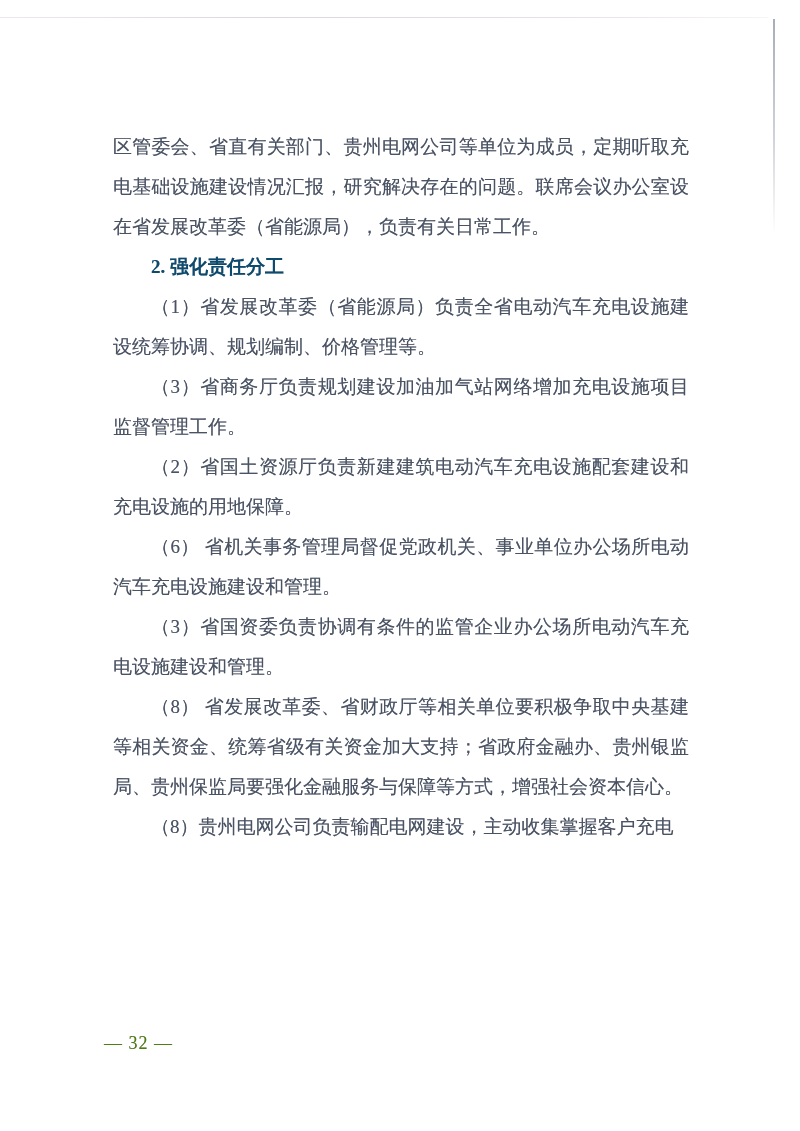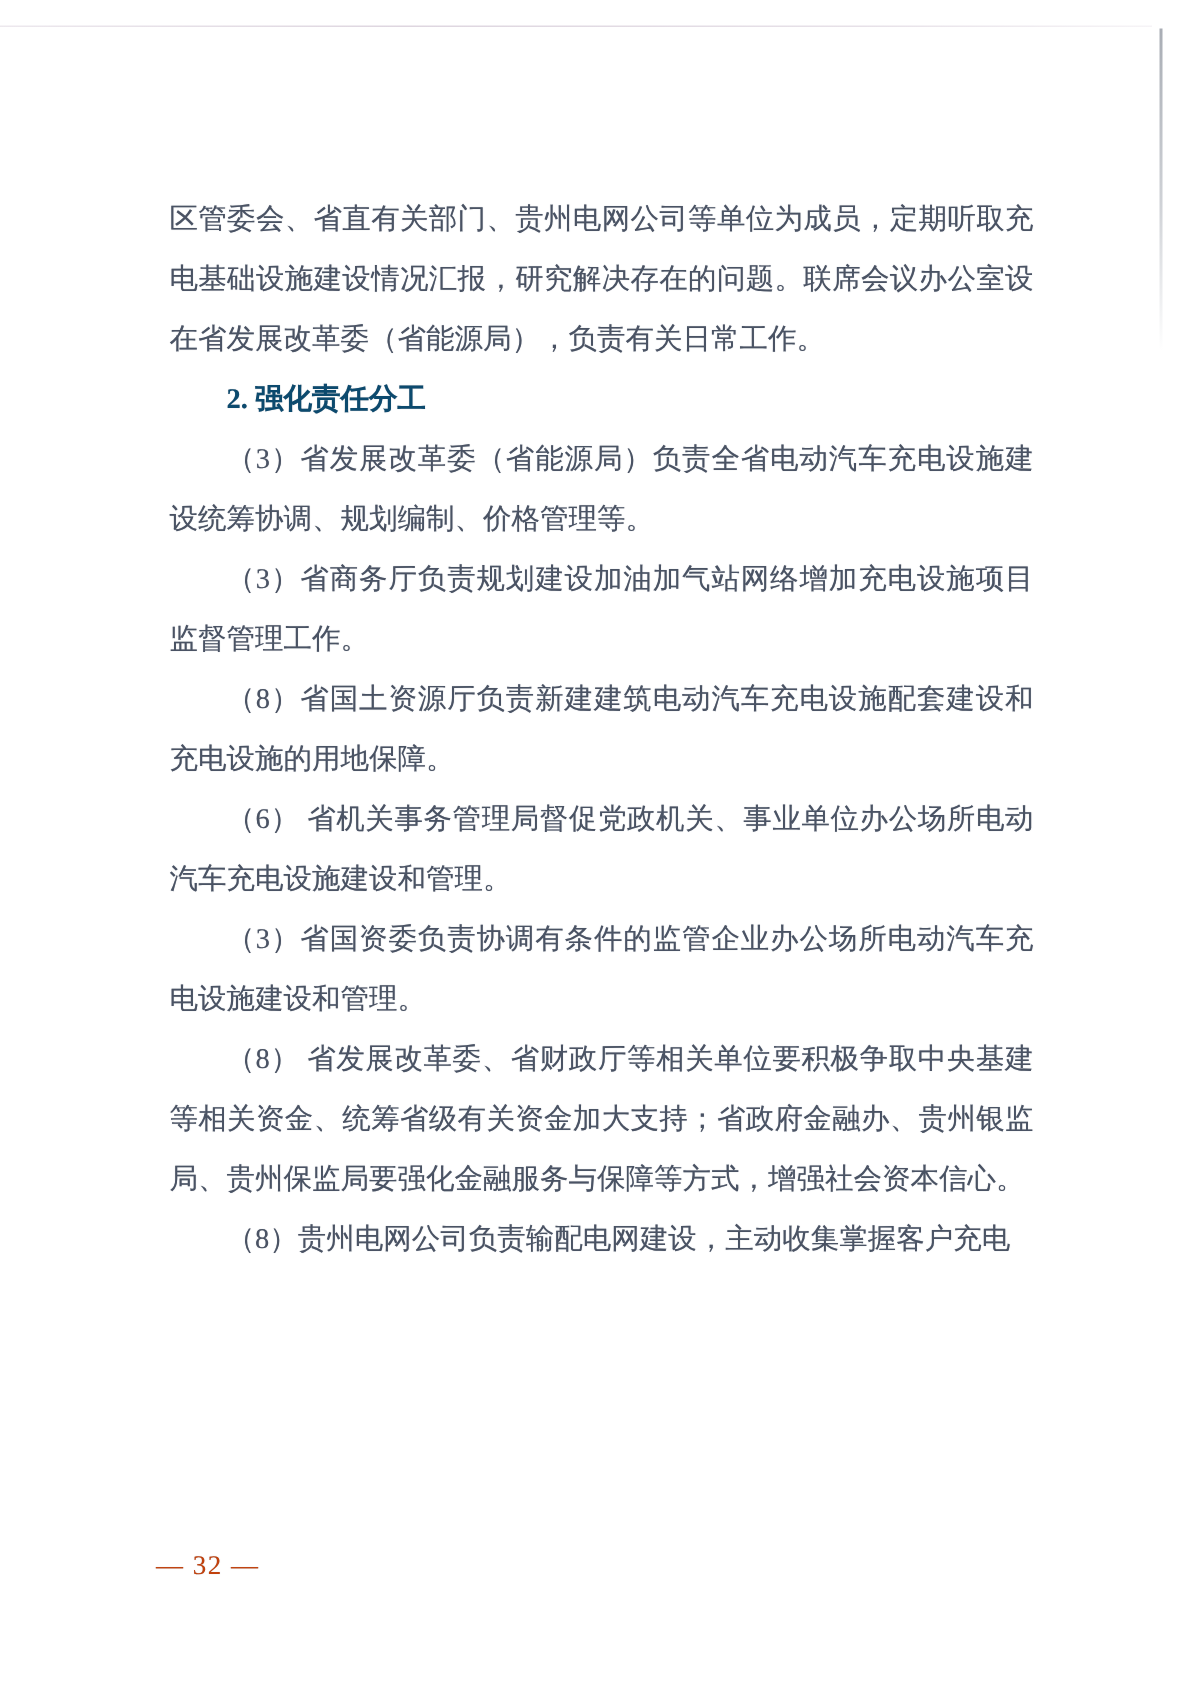--- a/index.html
+++ b/index.html
@@ -51,42 +51,42 @@
     text-indent: 2em;
     font-weight: bold;
     color: #0c4a6e;
   }
   .footer {
     position: absolute;
     left: 104px;
     top: 1030px;
     height: 26px;
     line-height: 26px;
-    color: #c2410c;
+    color: #4d7c0f;
     font-size: 18px;
     letter-spacing: 1px;
     text-shadow: 0 0 0.5px rgba(110,117,132,0.5);
   }
 </style>
 </head>
 <body>
 
 <div class="page">
 
   <div class="scan-edge-top"></div>
   <div class="scan-edge-right"></div>
 
   <div class="content">
     <p class="intro">区管委会、省直有关部门、贵州电网公司等单位为成员，定期听取充电基础设施建设情况汇报，研究解决存在的问题。联席会议办公室设在省发展改革委（省能源局），负责有关日常工作。</p>
 
     <p class="heading">2. 强化责任分工</p>
 
-    <p class="para">（3）省发展改革委（省能源局）负责全省电动汽车充电设施建设统筹协调、规划编制、价格管理等。</p>
+    <p class="para">（1）省发展改革委（省能源局）负责全省电动汽车充电设施建设统筹协调、规划编制、价格管理等。</p>
     <p class="para">（3）省商务厅负责规划建设加油加气站网络增加充电设施项目监督管理工作。</p>
-    <p class="para">（8）省国土资源厅负责新建建筑电动汽车充电设施配套建设和充电设施的用地保障。</p>
+    <p class="para">（2）省国土资源厅负责新建建筑电动汽车充电设施配套建设和充电设施的用地保障。</p>
     <p class="para">（6） 省机关事务管理局督促党政机关、事业单位办公场所电动汽车充电设施建设和管理。</p>
     <p class="para">（3）省国资委负责协调有条件的监管企业办公场所电动汽车充电设施建设和管理。</p>
     <p class="para">（8） 省发展改革委、省财政厅等相关单位要积极争取中央基建等相关资金、统筹省级有关资金加大支持；省政府金融办、贵州银监局、贵州保监局要强化金融服务与保障等方式，增强社会资本信心。</p>
     <p class="para">（8）贵州电网公司负责输配电网建设，主动收集掌握客户充电</p>
   </div>
 
   <div class="footer">— 32 —</div>
 
 </div>
 

